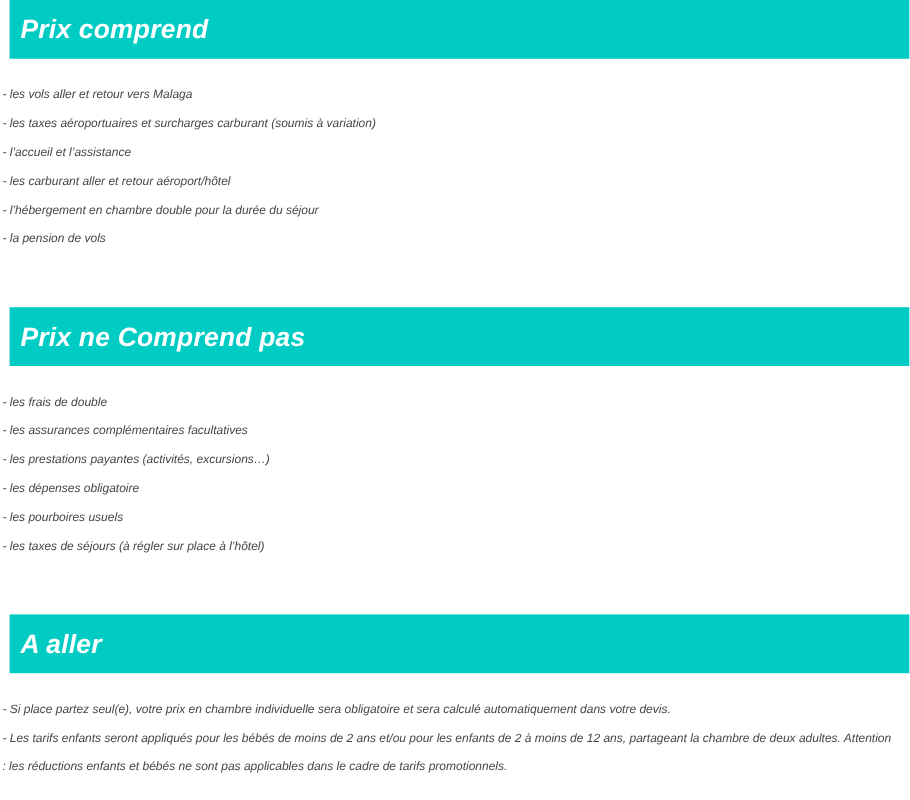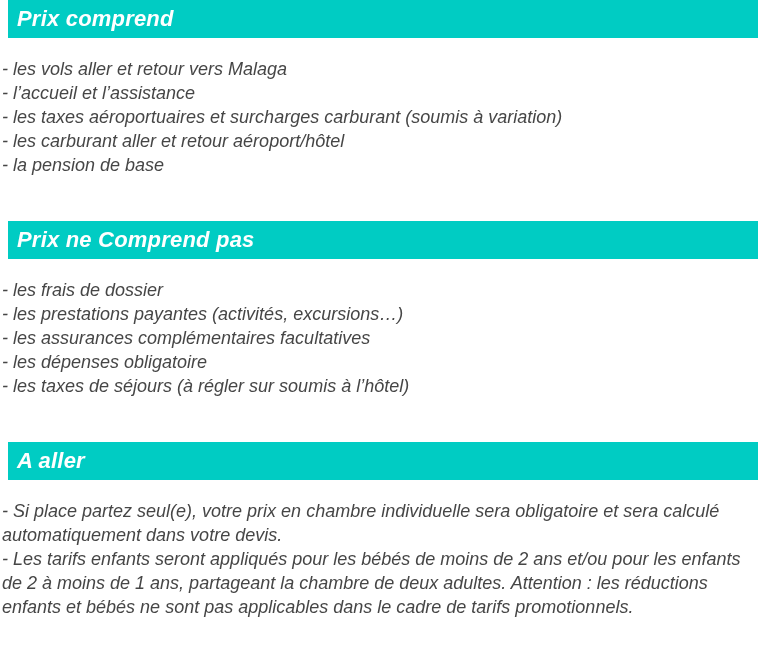--- a/index.html
+++ b/index.html
@@ -16,78 +16,80 @@
   }
   body {
     width: 758px;
     font-family: "Liberation Sans", sans-serif;
     font-style: italic;
     color: var(--text);
   }
   .section { margin: 0; }
   .section-header {
     margin-left: 8px;
-    height: 38px;
+    height: 49px;
     background: var(--accent);
     display: flex;
     align-items: center;
     padding-left: 9px;
   }
   .section-title {
     margin: 0;
     color: var(--header-text);
     font-size: 22px;
     font-weight: 700;
     font-style: italic;
     letter-spacing: 0.2px;
   }
   .section-body {
     padding: 19px 10px 44px 2px;
-    font-size: 18px;
+    font-size: 10px;
     line-height: 24px;
   }
   .section:last-child .section-body {
     padding-bottom: 10px;
   }
   .item {
     margin: 0;
   }
 </style>
 </head>
 <body>
 
 <main id="sections">
   <section class="section">
     <header class="section-header">
       <h2 class="section-title">Prix comprend</h2>
     </header>
     <div class="section-body">
         <p class="item">- les vols aller et retour vers Malaga</p>
+        <p class="item">- les taxes aéroportuaires et surcharges carburant (soumis à variation)</p>
         <p class="item">- l’accueil et l’assistance</p>
-        <p class="item">- les taxes aéroportuaires et surcharges carburant (soumis à variation)</p>
         <p class="item">- les carburant aller et retour aéroport/hôtel</p>
-        <p class="item">- la pension de base</p>
+        <p class="item">- l’hébergement en chambre double pour la durée du séjour</p>
+        <p class="item">- la pension de vols</p>
       </div>
   </section>
 
   <section class="section">
     <header class="section-header">
       <h2 class="section-title">Prix ne Comprend pas</h2>
     </header>
     <div class="section-body">
-        <p class="item">- les frais de dossier</p>
+        <p class="item">- les frais de double</p>
+        <p class="item">- les assurances complémentaires facultatives</p>
         <p class="item">- les prestations payantes (activités, excursions…)</p>
-        <p class="item">- les assurances complémentaires facultatives</p>
         <p class="item">- les dépenses obligatoire</p>
-        <p class="item">- les taxes de séjours (à régler sur soumis à l’hôtel)</p>
+        <p class="item">- les pourboires usuels</p>
+        <p class="item">- les taxes de séjours (à régler sur place à l’hôtel)</p>
       </div>
   </section>
 
   <section class="section">
     <header class="section-header">
       <h2 class="section-title">A aller</h2>
     </header>
     <div class="section-body">
         <p class="item">- Si place partez seul(e), votre prix en chambre individuelle sera obligatoire et sera calculé automatiquement dans votre devis.</p>
-        <p class="item">- Les tarifs enfants seront appliqués pour les bébés de moins de 2 ans et/ou pour les enfants de 2 à moins de 1 ans, partageant la chambre de deux adultes. Attention : les réductions enfants et bébés ne sont pas applicables dans le cadre de tarifs promotionnels.</p>
+        <p class="item">- Les tarifs enfants seront appliqués pour les bébés de moins de 2 ans et/ou pour les enfants de 2 à moins de 12 ans, partageant la chambre de deux adultes. Attention : les réductions enfants et bébés ne sont pas applicables dans le cadre de tarifs promotionnels.</p>
       </div>
   </section>
 </main>
 
 </body></html>

